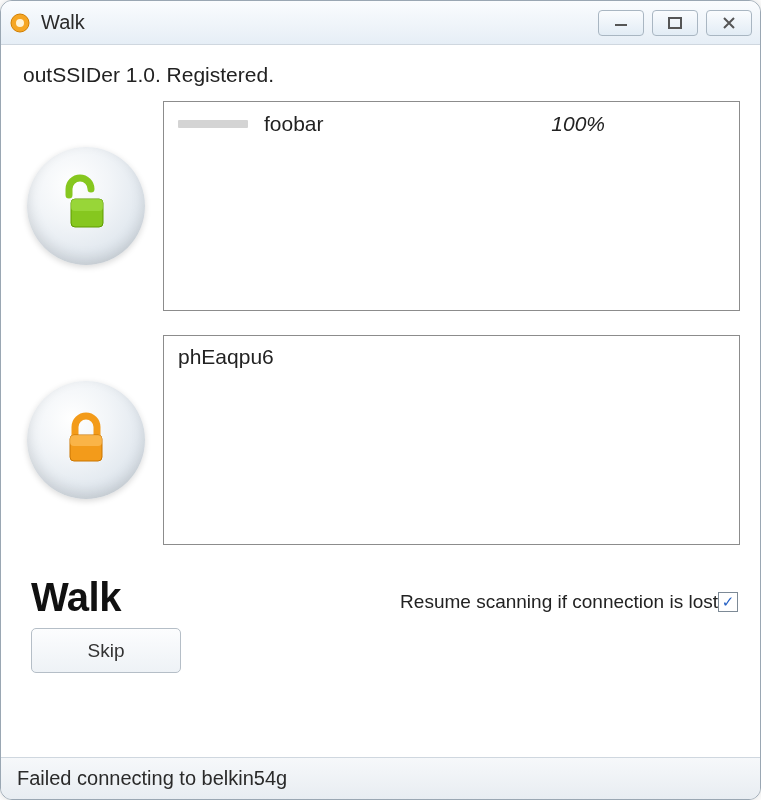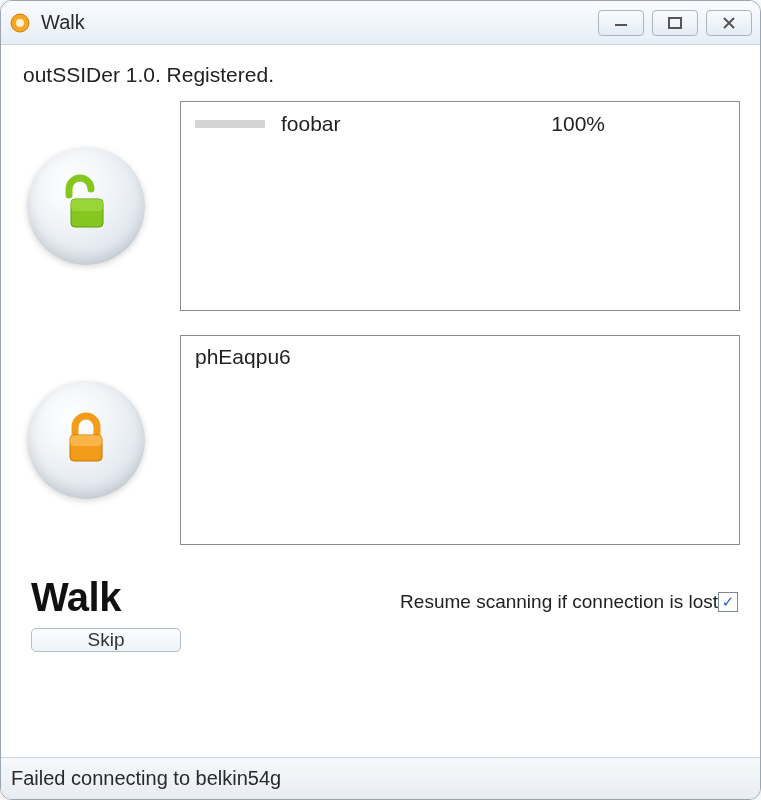--- a/index.html
+++ b/index.html
@@ -65,21 +65,21 @@
     position: relative;
   }
   .registration {
     font-size: 21px;
     color: #222;
     margin: 4px 0 14px 2px;
   }
   .row {
     display: flex;
     align-items: center;
-    gap: 35px;
+    gap: 18px;
     margin-bottom: 24px;
   }
   .lock-orb {
     width: 118px; height: 118px;
     border-radius: 50%;
     background: radial-gradient(circle at 38% 32%, #ffffff 0%, #f2f5f8 35%, #e0e7ee 70%, #cdd6de 100%);
     box-shadow: inset 0 -6px 14px rgba(0,0,0,0.12), 0 2px 6px rgba(0,0,0,0.15);
     display: flex; align-items: center; justify-content: center;
     flex-shrink: 0;
     margin-left: 6px;
@@ -99,37 +99,37 @@
     align-items: center;
     gap: 16px;
     padding: 2px 0;
   }
   .signal-bar {
     width: 70px; height: 8px;
     background: #d4d4d4;
     border-radius: 1px;
   }
   .net-name { flex: 0 0 220px; }
-  .net-pct { margin-left: auto; margin-right: 120px; }
+  .net-pct { margin-left: auto; margin-right: 120px; font-style: italic; }
   .secured-item { padding: 1px 0; }
   .bottom {
     display: flex;
     align-items: flex-start;
     padding: 6px 2px 14px 2px;
   }
   .walk-label {
     font-size: 40px;
     font-weight: 700;
     color: #111;
     margin: 0 0 6px 8px;
     letter-spacing: -0.5px;
   }
   .skip-btn {
     width: 150px;
-    height: 24px;
+    height: 45px;
     margin-left: 8px;
     margin-top: 2px;
     border: 1px solid #b5bec7;
     border-radius: 5px;
     background: linear-gradient(#fcfdfe, #eef2f6);
     font-size: 19px;
     color: #333;
     display: flex; align-items: center; justify-content: center;
     cursor: default;
   }
@@ -160,21 +160,21 @@
     color: #1a3fe0;
     text-decoration: underline;
     cursor: default;
   }
   .statusbar {
     height: 42px;
     border-top: 1px solid #cfd7df;
     background: linear-gradient(#f6f8fa, #e8edf2);
     display: flex;
     align-items: center;
-    padding: 0 10px;
+    padding: 0 16px;
     font-size: 20px;
     color: #2a2a2a;
   }
   .left-col {
     display: flex;
     flex-direction: column;
   }
 </style>
 </head>
 <body>

